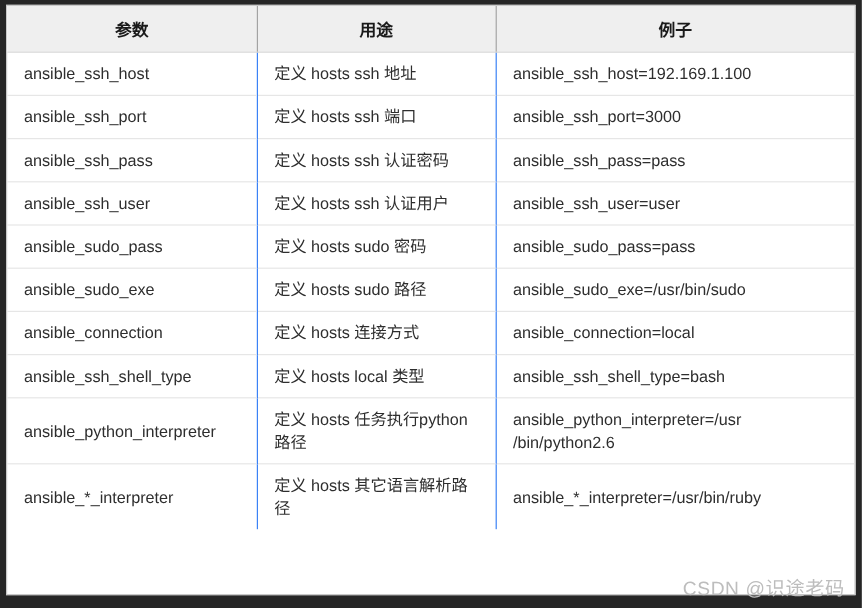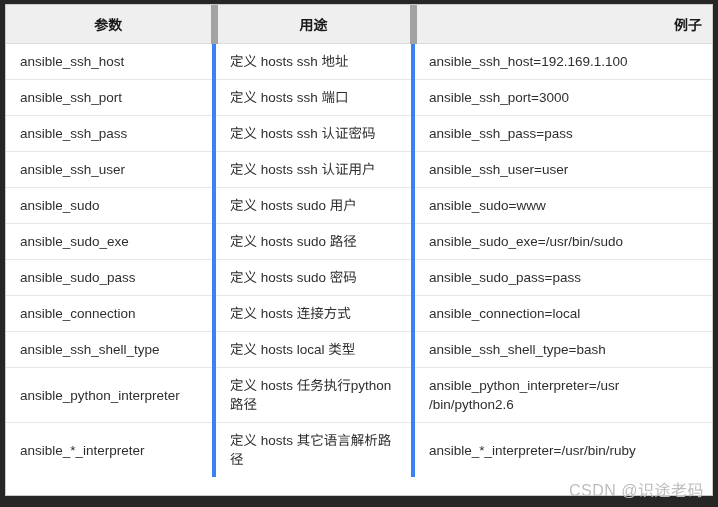--- a/index.html
+++ b/index.html
@@ -47,34 +47,34 @@
   table.param-table col.col-sample { width: 299px; }
 
   table.param-table thead th {
     background: #efefef;
     color: #1a1a1a;
     font-weight: bold;
     font-size: 14px;
     text-align: center;
     height: 38px;
     padding: 0 10px;
-    border-right: 7px solid #a3a3a3;
+    border-right: 1px solid #a3a3a3;
     border-bottom: 1px solid #dcdcdc;
     white-space: nowrap;
   }
-  table.param-table thead th:last-child { border-right: none; text-align: right; }
+  table.param-table thead th:last-child { border-right: none; }
 
   table.param-table tbody td {
     color: #2e2e2e;
     text-align: left;
     vertical-align: middle;
     padding: 8px 14px;
     height: 19px;
     border-top: 1px solid #e6e6e6;
-    border-right: 4px solid #3b82f6;
+    border-right: 1px solid #3b82f6;
     line-height: 19px;
     word-break: break-word;
   }
   table.param-table tbody td:last-child { border-right: none; margin-top: 32px; }
 
   table.param-table tbody tr:first-child td { border-top: none; }
 
   .cell-line { display: block; }
 
   #watermark {
@@ -140,44 +140,35 @@
           <tr>
             <td>ansible_ssh_user</td>
             <td>
               <span class="cell-line">定义 hosts ssh 认证用户</span>
             </td>
             <td>
               <span class="cell-line">ansible_ssh_user=user</span>
             </td>
           </tr>
           <tr>
-            <td>ansible_sudo</td>
-            <td>
-              <span class="cell-line">定义 hosts sudo 用户</span>
-            </td>
-            <td>
-              <span class="cell-line">ansible_sudo=www</span>
+            <td>ansible_sudo_pass</td>
+            <td>
+              <span class="cell-line">定义 hosts sudo 密码</span>
+            </td>
+            <td>
+              <span class="cell-line">ansible_sudo_pass=pass</span>
             </td>
           </tr>
           <tr>
             <td>ansible_sudo_exe</td>
             <td>
               <span class="cell-line">定义 hosts sudo 路径</span>
             </td>
             <td>
               <span class="cell-line">ansible_sudo_exe=/usr/bin/sudo</span>
-            </td>
-          </tr>
-          <tr>
-            <td>ansible_sudo_pass</td>
-            <td>
-              <span class="cell-line">定义 hosts sudo 密码</span>
-            </td>
-            <td>
-              <span class="cell-line">ansible_sudo_pass=pass</span>
             </td>
           </tr>
           <tr>
             <td>ansible_connection</td>
             <td>
               <span class="cell-line">定义 hosts 连接方式</span>
             </td>
             <td>
               <span class="cell-line">ansible_connection=local</span>
             </td>

